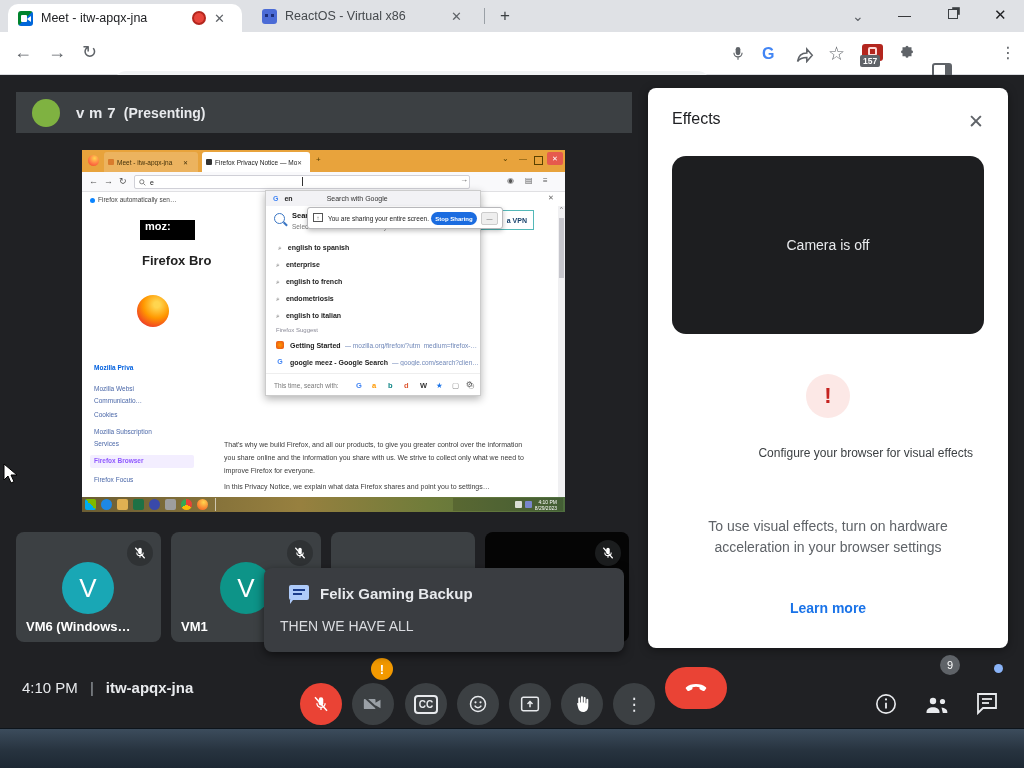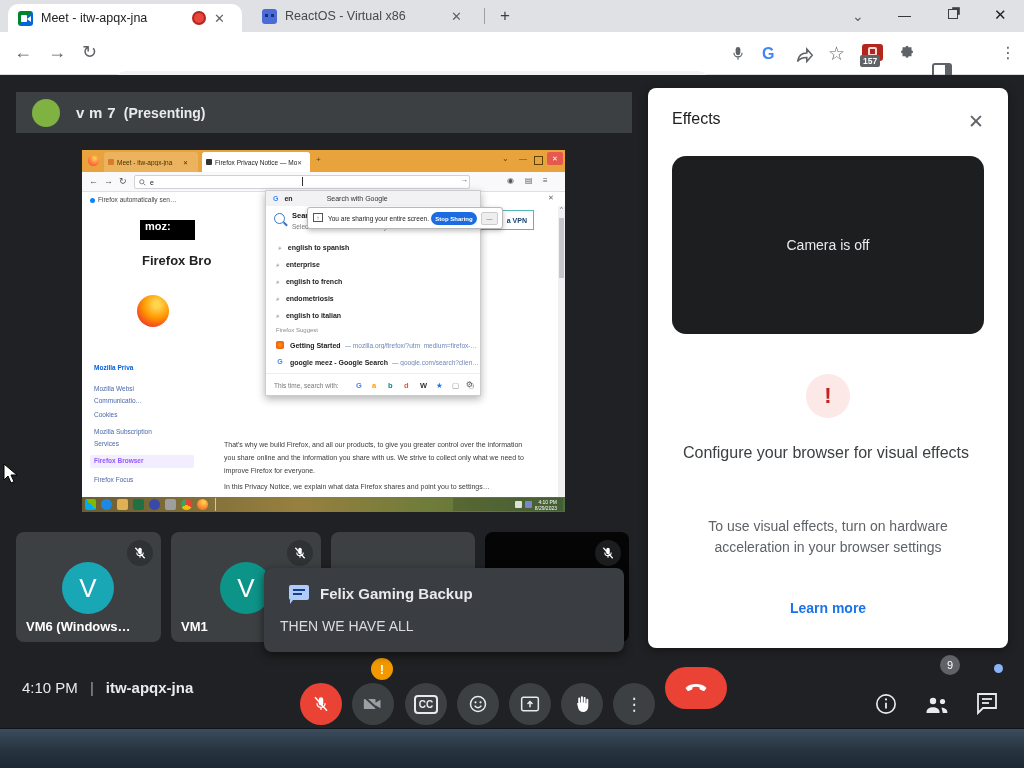--- a/index.html
+++ b/index.html
@@ -61,21 +61,21 @@
   #barleft .cd{font-weight:600}
   .rbadge{left:940px;top:580px;width:20px;height:20px;border-radius:50%;background:#5f6368;color:#fff;font-size:11px;display:flex;align-items:center;justify-content:center;z-index:3}
   .bluedot{left:994px;top:589px;width:9px;height:9px;border-radius:50%;background:#8ab4f8;z-index:3}
   
   #effects{left:648px;top:13px;width:360px;height:560px;background:#fff;border-radius:8px;box-shadow:0 2px 10px rgba(0,0,0,.4)}
   #effects .hd{position:absolute;left:24px;top:22px;font-size:16px;color:#202124}
   #effects .cl{position:absolute;right:24px;top:22px;font-size:19px;color:#5f6368}
   #preview{position:absolute;left:24px;top:68px;width:312px;height:178px;background:#1d1e20;border-radius:14px;display:flex;align-items:center;justify-content:center}
   #preview span{color:#e8eaed;font-size:14px}
   #warncirc{position:absolute;left:158px;top:286px;width:44px;height:44px;border-radius:50%;background:#fce8e6;color:#c5221f;font-size:22px;font-weight:700;display:flex;align-items:center;justify-content:center}
-  #efhead{position:absolute;left:35px;top:352px;width:290px;text-align:left;font-size:16px;color:#3c4043;line-height:26px}
+  #efhead{position:absolute;left:35px;top:352px;width:290px;text-align:right;font-size:12px;color:#3c4043;line-height:26px}
   #efbody{position:absolute;left:30px;top:428px;width:300px;text-align:center;font-size:14px;color:#5f6368;line-height:21px}
   #eflink{position:absolute;left:0;top:512px;width:360px;text-align:center;font-size:14px;color:#1a73e8;font-weight:600}
   
   #share{left:82px;top:75px;width:483px;height:362px;background:#fff;overflow:hidden;font-family:"Liberation Sans","DejaVu Sans",sans-serif}
   #fxtitle{left:0;top:0;width:483px;height:22px;background:#e8a33c}
   .fxtab1{left:22px;top:2px;width:94px;height:20px;background:rgba(255,255,255,.18);border-radius:3px 3px 0 0}
   .fxtab1 span{font-size:6.5px;color:#41300a;white-space:nowrap;overflow:hidden}
   .fxtab2{left:120px;top:2px;width:108px;height:20px;background:#fff;border-radius:3px 3px 0 0}
   .fxtab2 span{font-size:6.5px;color:#222;white-space:nowrap;overflow:hidden}
   .fxwc{font-size:8px;color:#5a4100;line-height:1}

